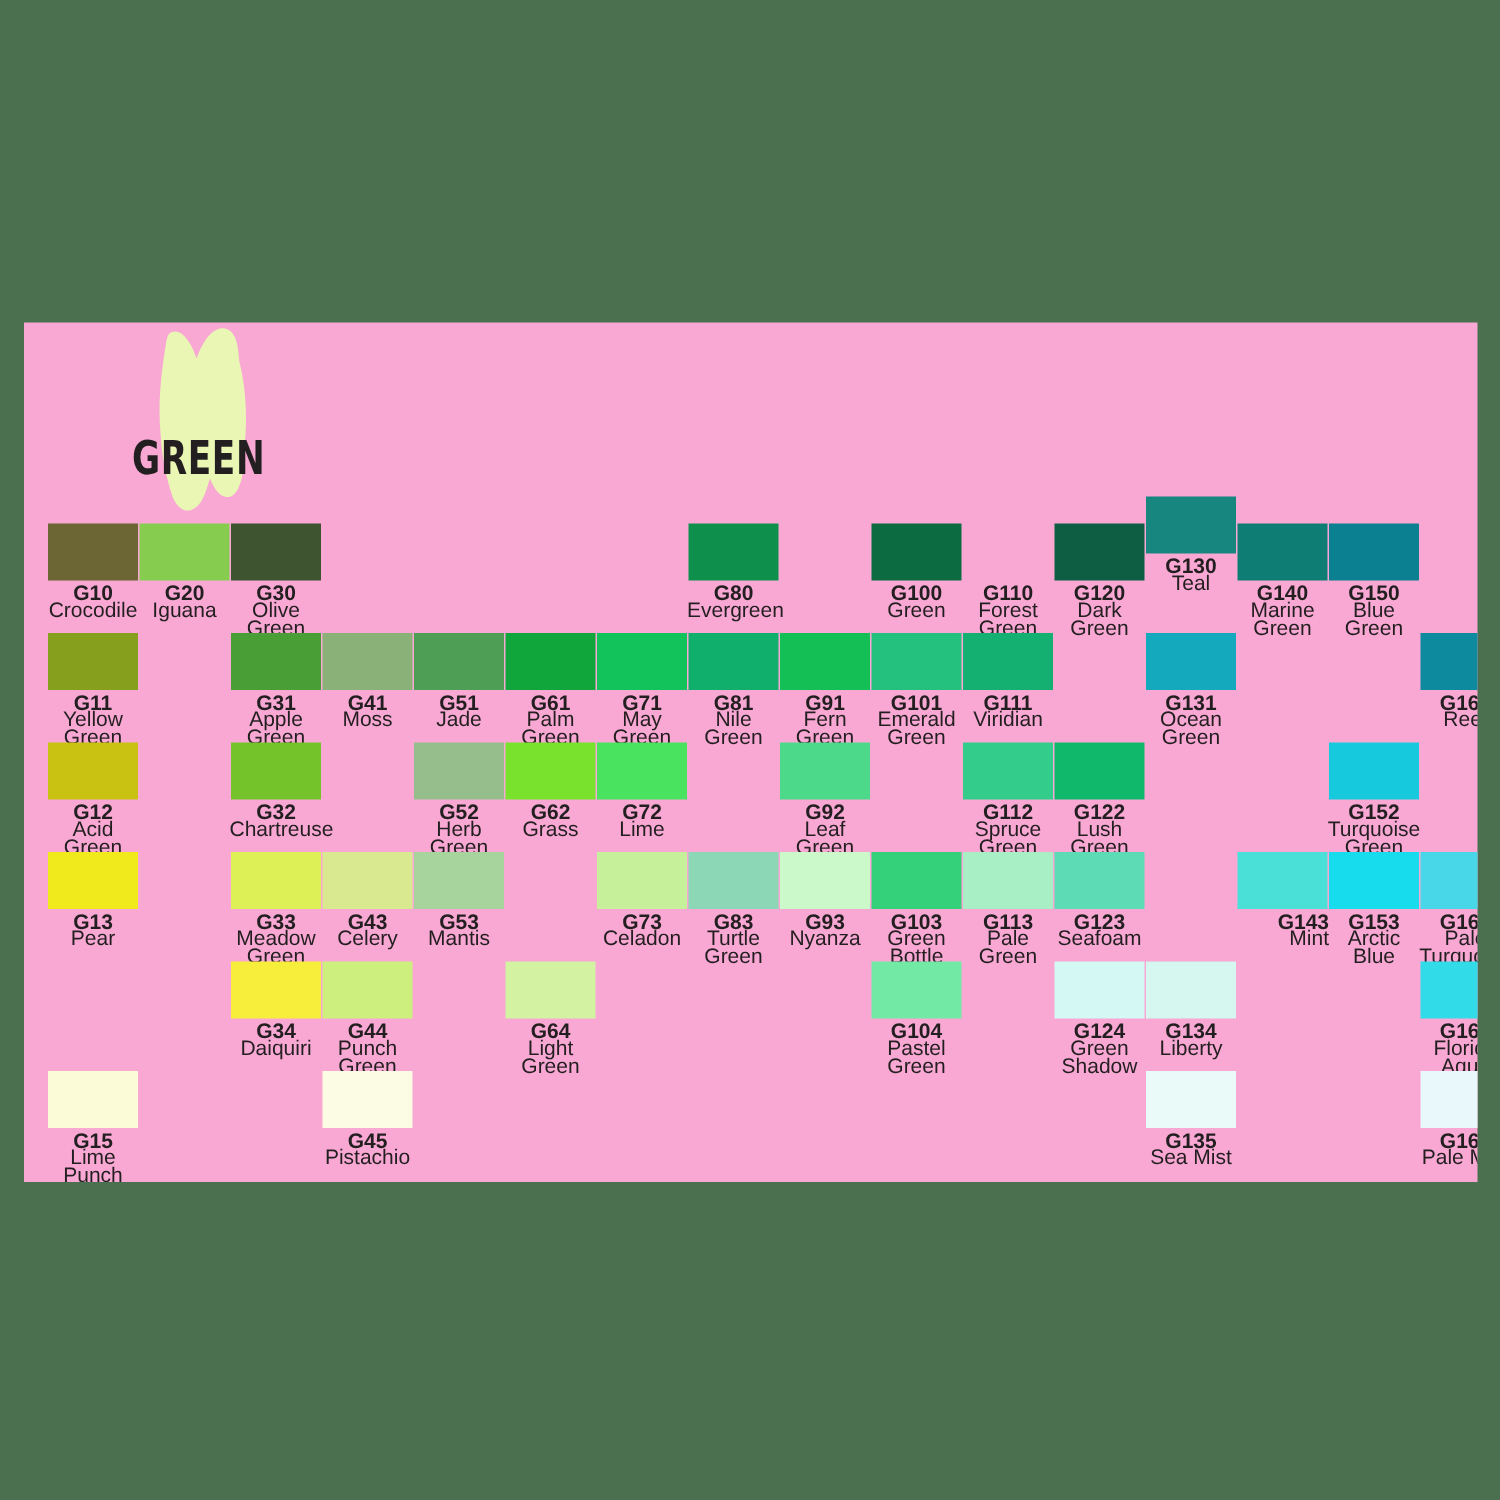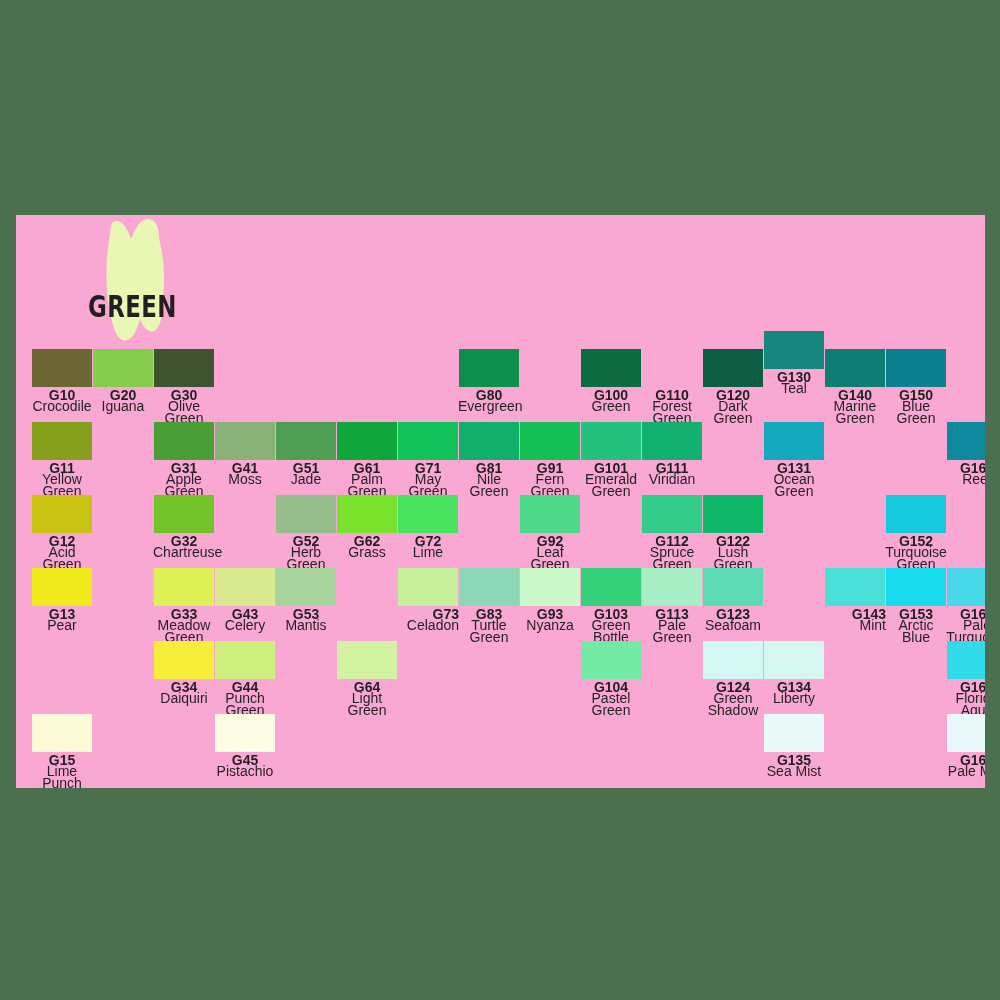--- a/index.html
+++ b/index.html
@@ -342,21 +342,21 @@
             <span class="nm">Celery</span>
           </div>
         </div>
         <div class="cell" style="left: 259px; top: 353px;">
           <div class="chip" style="background: rgb(167, 211, 156); width: 60px; height: 38px;"></div>
           <div class="lbl">
             <span class="code">G53</span>
             <span class="nm">Mantis</span>
           </div>
         </div>
-        <div class="cell" style="left: 381px; top: 353px; text-align: right;">
+        <div class="cell" style="left: 381px; top: 353px;">
           <div class="chip" style="background: rgb(198, 240, 154); width: 60px; height: 38px;"></div>
           <div class="lbl">
             <span class="code">G73</span>
             <span class="nm">Celadon</span>
           </div>
         </div>
         <div class="cell" style="left: 442px; top: 353px;">
           <div class="chip" style="background: rgb(140, 215, 181); width: 60px; height: 38px;"></div>
           <div class="lbl">
             <span class="code">G83</span>

